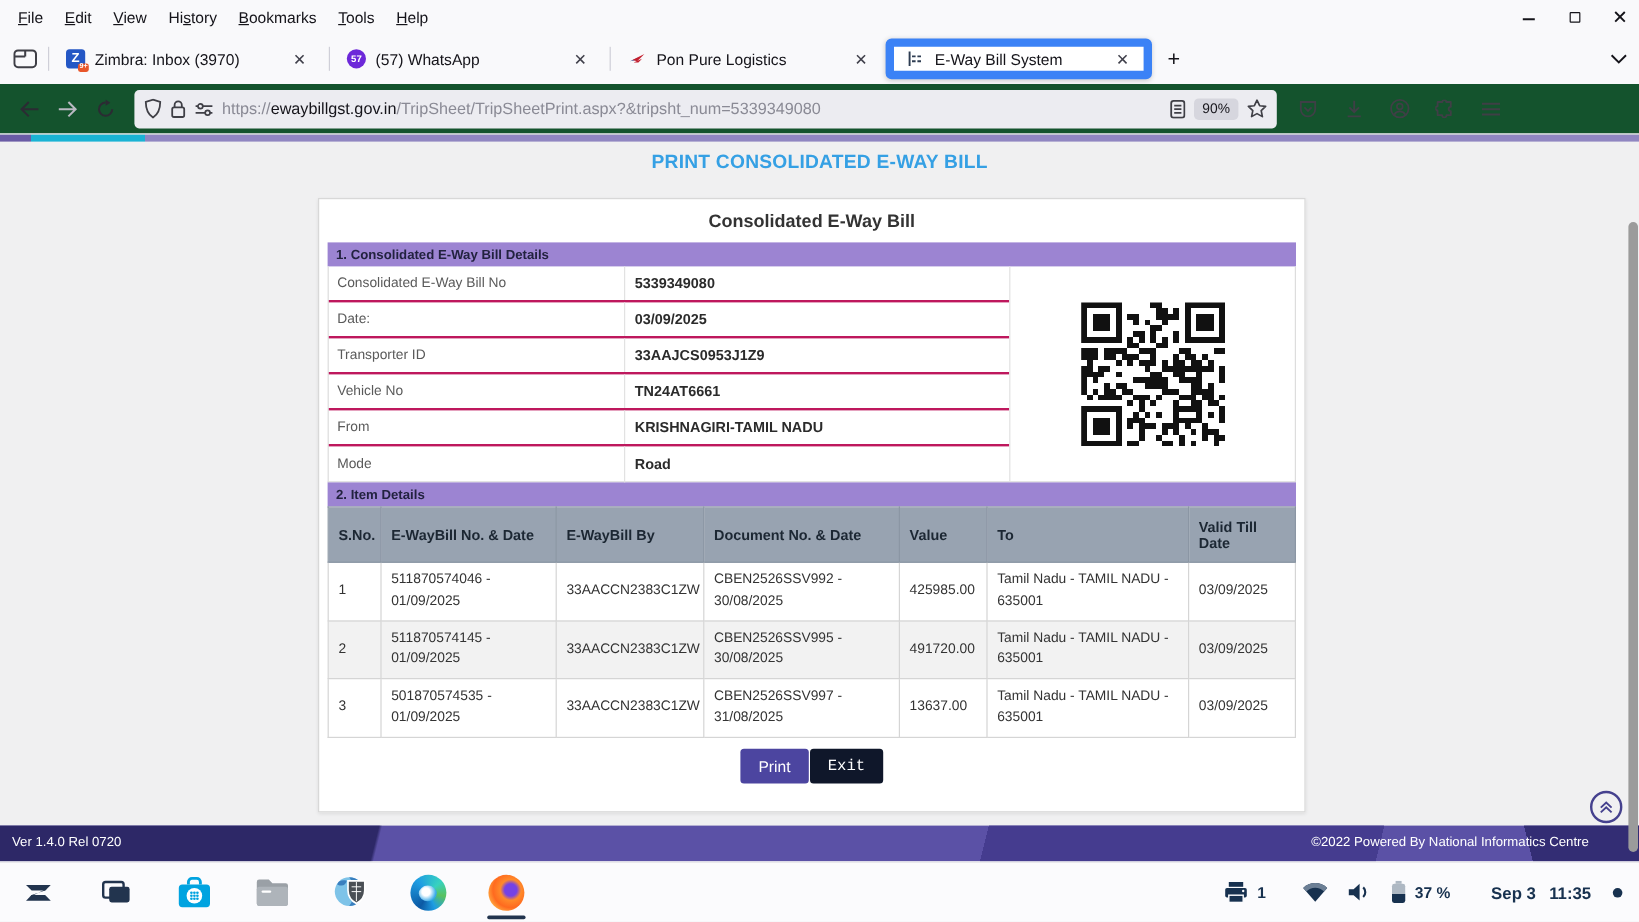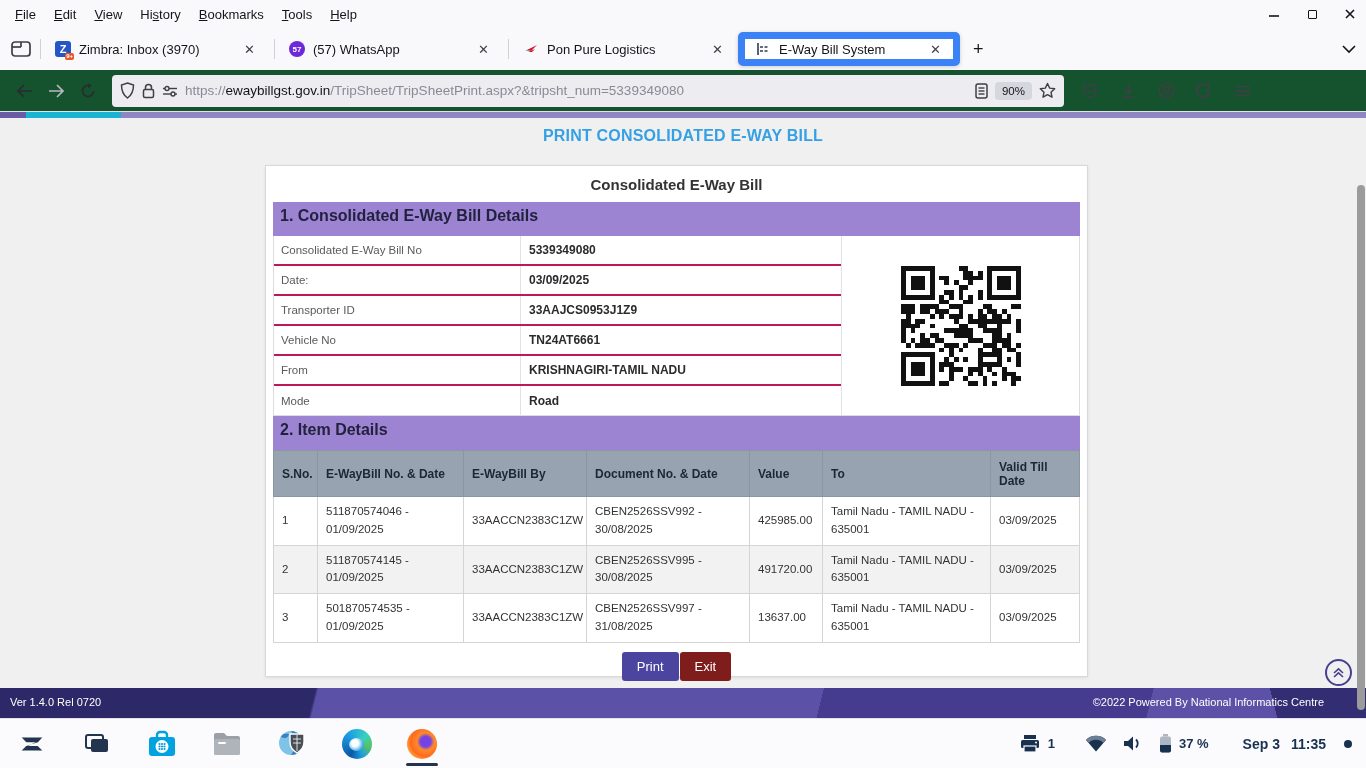--- a/index.html
+++ b/index.html
@@ -37,41 +37,41 @@
   .zoom-badge { background:#d6d6de; border-radius:4px; font-size:11.5px; color:#15141a; padding:3px 7px; }
   .nav-right { display:flex; align-items:center; gap:6px; }
 
   
   .viewport { position:absolute; top:112px; left:0; width:1366px; height:606px; background:#f0f0f1; overflow:hidden; }
   .topstrip { height:6px; width:100%; background:linear-gradient(to right,#6a5ba5 0,#6a5ba5 26px,#1ab3d4 26px,#1ab3d4 121px,#9086c1 121px,#9086c1 100%); }
   .page-title { text-align:center; color:#35a0e4; font-weight:bold; font-size:16px; margin-top:9px; letter-spacing:.2px; }
 
   .card { position:absolute; left:265px; top:53px; width:823px; height:512px; background:#fff; border:1px solid #d8d8d8; box-shadow:0 1px 3px rgba(0,0,0,.08); padding:0 7px; }
   .card-title { text-align:center; font-size:15px; font-weight:bold; color:#333; padding:10px 0 9px; }
-  .sec-banner { background:#9c84d2; color:#22223f; font-size:16px; font-weight:bold; padding:5px 7px; height:34px; }
+  .sec-banner { background:#9c84d2; color:#22223f; font-size:11px; font-weight:bold; padding:5px 7px; height:20px; }
 
   .details-wrap { display:flex; border:1px solid #ddd; border-top:none; height:180px; }
   .details-left { width:567px; }
   .detail-row { display:flex; height:30px; border-bottom:2px solid #be185d; }
   .detail-row:last-child { border-bottom:none; }
   .detail-label { width:247px; border-right:1px solid #e2e2e2; font-size:11.5px; color:#5a5a5a; display:flex; align-items:center; padding-left:7px; }
   .detail-value { flex:1; font-size:12px; font-weight:bold; color:#2b2b2b; display:flex; align-items:center; padding-left:8px; }
   .qr-cell { flex:1; border-left:1px solid #e2e2e2; display:flex; align-items:center; justify-content:center; }
 
   .sec-banner.second { margin-top:0; }
   table.items { width:100%; border-collapse:collapse; table-layout:fixed;border-radius:13px; }
   table.items th { background:#98a3b1; color:#1c2733; font-size:12px; text-align:left; padding:5px 8px; border:1px solid #8b96a4; height:46px; vertical-align:middle; }
   table.items td { font-size:11.5px; color:#333; padding:6px 8px; border:1px solid #d5d5d5; height:47px; vertical-align:middle; line-height:1.55; }
   table.items tr.striped td { background:#f2f2f2; }
   td.c-center { text-align:left; padding-left:10px; }
 
   .btn-row { display:flex; justify-content:center; gap:1px; margin-top:9px; }
   .btn { border:none; color:#fff; font-size:13px; padding:7px 15px; border-radius:3px; font-family:"Liberation Sans",sans-serif; }
   .btn-print { background:#4c45a0; }
-  .btn-exit { background:#7f1d1d; }
+  .btn-exit { background:#0f172a;font-family:Liberation Mono, monospace; }
 
   .site-footer { position:absolute; left:0; bottom:0; width:1366px; height:30px; color:#fff; font-size:11px;
     background-color:#5b51a6;
     background-image:
       linear-gradient(104deg,#2d2867 0%,#2d2867 23%,rgba(0,0,0,0) 23.2%),
       linear-gradient(104deg,rgba(0,0,0,0) 60%,#453c8f 60%,#453c8f 84%,rgba(0,0,0,0) 84%),
       linear-gradient(76deg,rgba(0,0,0,0) 93%,#332d74 93%);
   }
   .footer-ver { position:absolute; left:10px; top:8px; }
   .footer-copy { position:absolute; right:42px; top:8px; }

